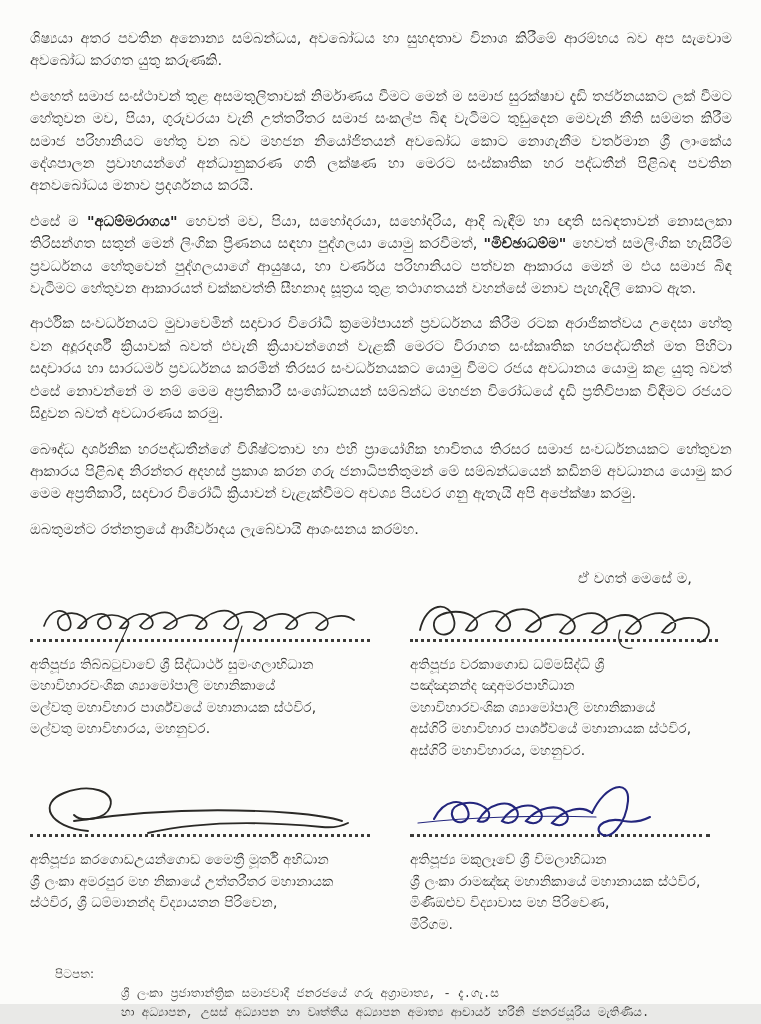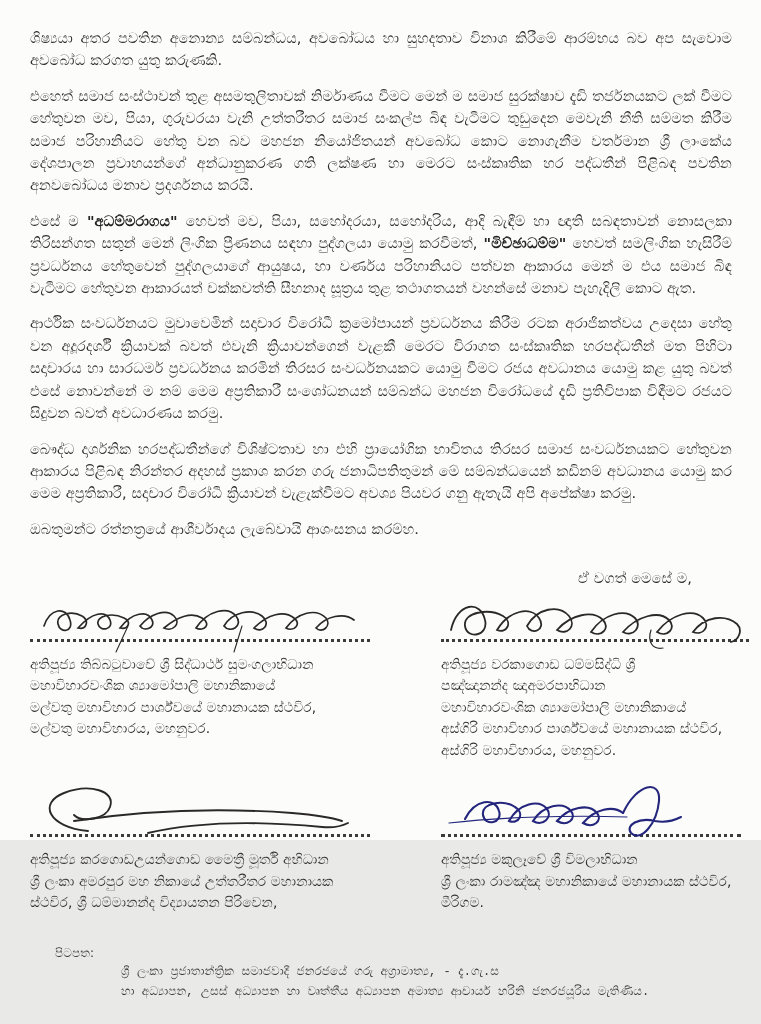--- a/index.html
+++ b/index.html
@@ -2,41 +2,40 @@
 <html lang="si"><head>
 <meta charset="utf-8">
 <style>
   html,body{margin:0;padding:0;}
   body{
     width:761px;height:1024px;overflow:hidden;
     background:#e9e9e7;
     font-family:"DejaVu Sans","Liberation Sans",sans-serif;
   }
   .page{
-    position:relative;width:761px;height:840px;box-sizing:border-box;
+    position:relative;width:761px;height:1004px;box-sizing:border-box;
     padding:27px 29px 0 30px;
     background:#fcfcfa;
     color:#2e2d2b;
     font-size:14.5px;line-height:22.4px;
     letter-spacing:.1px;
   }
   .body-text p{
     margin:0 0 13px 0;
     text-align:justify;
     text-justify:inter-word;
   }
   .body-text b{font-weight:bold;color:#222;}
   .closing-line{
     text-align:right;margin:27px 40px 6px 0;
   }
   .sig-grid{
     display:grid;
     grid-template-columns:380px 322px;
     margin-top:8px;
-    gap:31px;
   }
   .sig-block{position:relative;}
   .sig-block .names{
     font-size:13.8px;line-height:21.5px;color:#343330;
   }
   .sig-area{position:relative;height:52px;margin-bottom:4px;}
   .dotline{
     position:absolute;left:0;bottom:8px;
     border-bottom:3px dotted #3c3b38;
   }
@@ -134,20 +133,21 @@
           <g fill="none" stroke-width="2.1" stroke-linecap="round" stroke="#24267d">
             <path d="M24 46 C34 26,54 24,58 38 C62 50,44 54,42 42 C40 30,62 26,74 34 C84 40,78 52,68 48 C78 30,98 26,106 36 C112 44,102 54,92 48 C102 32,122 28,130 38 C136 46,126 54,116 48 C128 34,148 30,156 40 C162 48,152 56,142 50 C154 36,172 32,182 40"></path>
             <path d="M182 40 C196 10,220 6,218 28 C216 50,200 70,190 60 C184 52,198 44,214 48 C224 50,232 48,240 44"></path>
             <path d="M8 50 C60 44,130 42,186 44" stroke-width="1.2"></path>
           </g>
         </svg>
       </div>
       <div class="names">
         <div>අතිපූජ්‍ය මකුලෑවේ ශ්‍රී විමලාභිධාන</div>
         <div>ශ්‍රී ලංකා රාමඤ්ඤ මහානිකායේ මහානායක ස්ථවිර,</div>
+        <div>මිණිඔළුව විද්‍යාවාස මහ පිරිවෙණ,</div>
         <div>මීරිගම.</div>
       </div>
     </div>
   </div>
 
   <div class="footer">
     <div>පිටපත:</div>
     <div class="footer-lines">
       <div>ශ්‍රී ලංකා ප්‍රජාතාන්ත්‍රික සමාජවාදී ජනරජයේ ගරු අග්‍රාමාත්‍ය, - දැ.ගැ.ස</div>
       <div>හා අධ්‍යාපන, උසස් අධ්‍යාපන හා වෘත්තීය අධ්‍යාපන අමාත්‍ය ආචාර්ය හරිනි ජනරජයූරිය මැතිණිය.</div>

